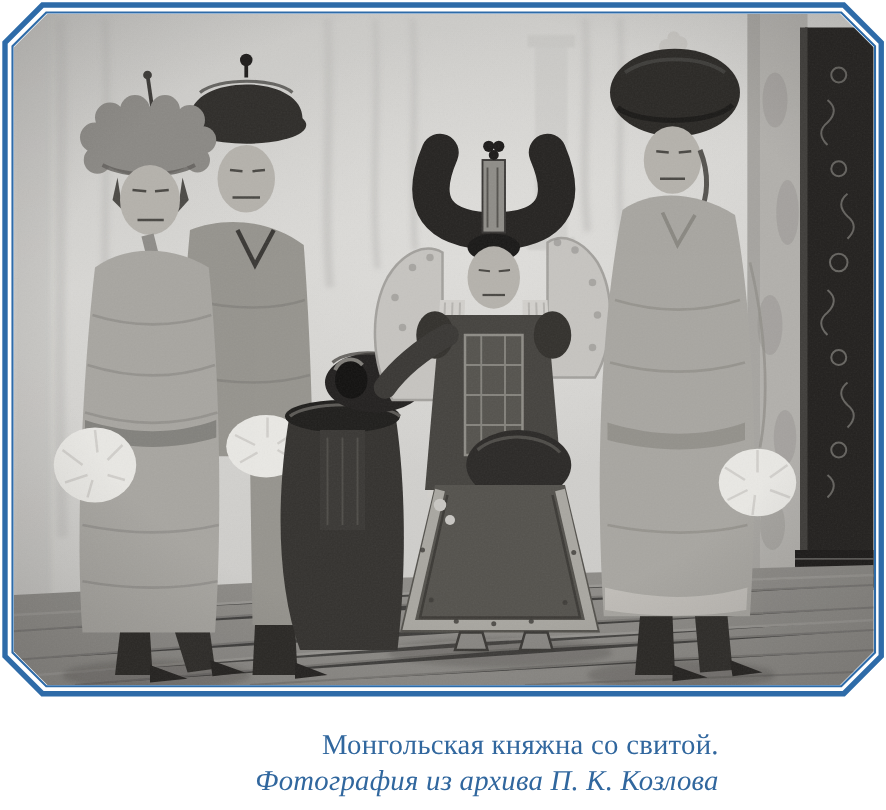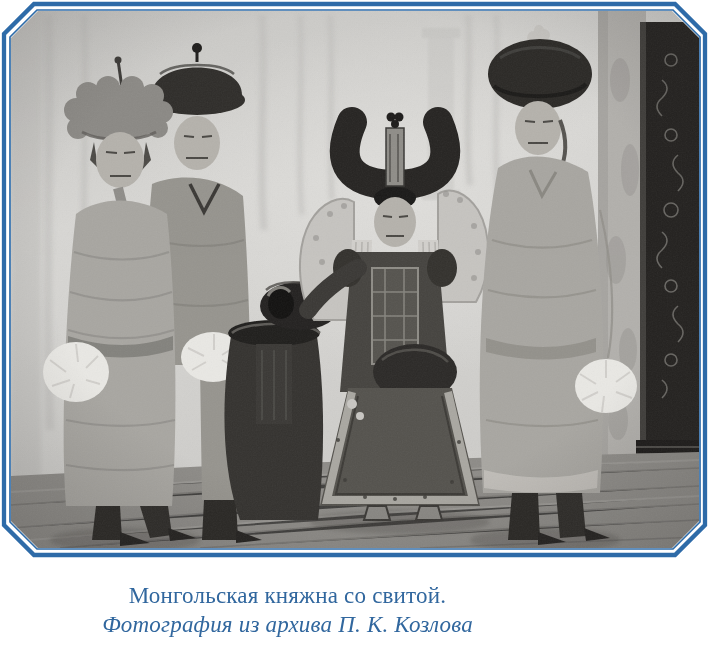--- a/index.html
+++ b/index.html
@@ -6,21 +6,21 @@
   body{
     width:709px;height:648px;overflow:hidden;
     background:var(--page-bg,#fff);
     font-family:"Liberation Serif","DejaVu Serif",serif;
   }
   .stage{position:relative;width:709px;height:648px;}
   .artwork{position:absolute;left:0;top:0;display:block;}
   .frame-line{stroke:var(--frame-blue,#2e6ba8);fill:none;}
   .caption{
     position:absolute;left:0;top:581px;width:575px;
-    text-align:center;color:var(--caption-blue,#31679e);
+    text-align:right;color:var(--caption-blue,#31679e);
     font-size:23px;line-height:29px;letter-spacing:.2px;
   }
   .caption .l2{font-style:italic;}
   .fill-floor{fill:var(--photo-floor,#8d8b87);}
   .fill-robe-light{fill:var(--robe-light,#a8a6a1);}
   .fill-robe-mid{fill:var(--robe-mid,#96948e);}
   .fill-skin{fill:var(--skin-tone,#b5b2ac);}
   .fill-fur{fill:var(--white-fur,#e9e8e4);}
   .fill-skirt{fill:var(--skirt-dark,#54524d);}
   .fill-chair{fill:var(--chair-light,#c6c4c0);}

